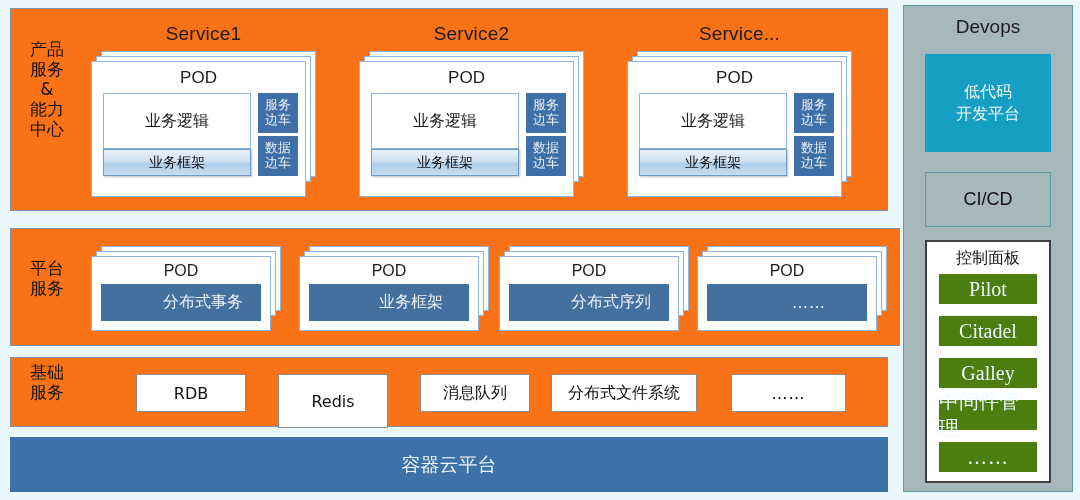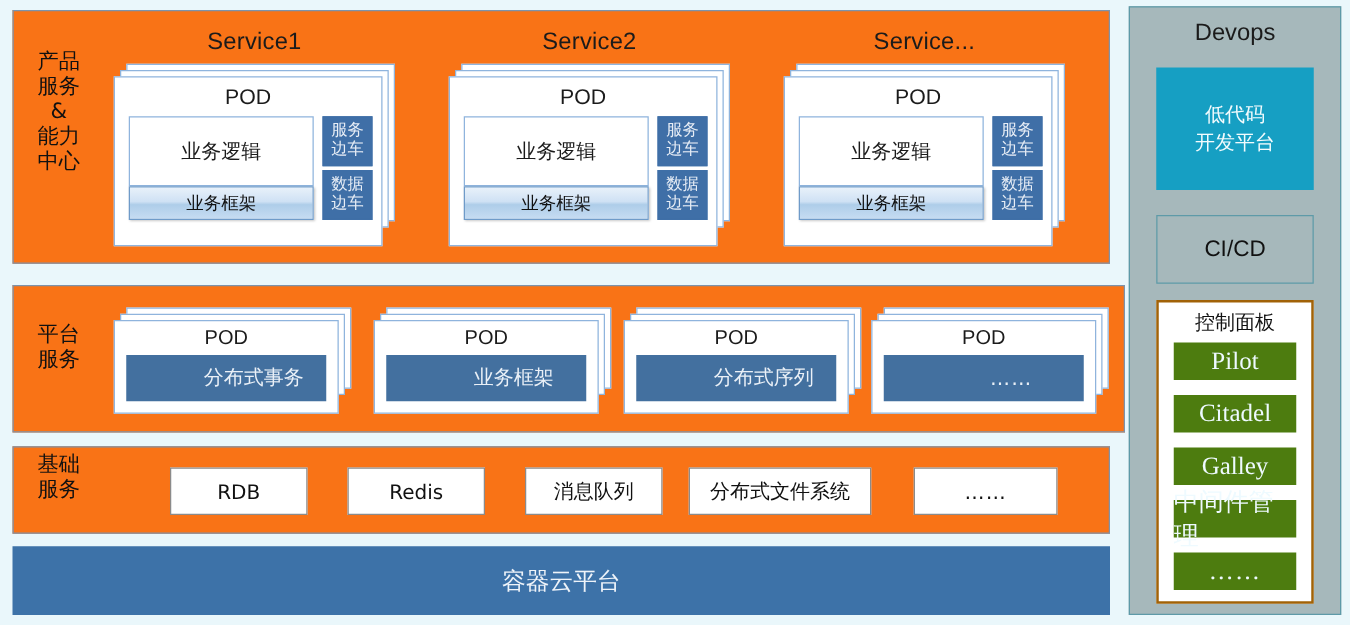--- a/index.html
+++ b/index.html
@@ -157,21 +157,21 @@
     font-family:"DejaVu Sans","Liberation Sans",sans-serif;
   }
   .cicd{
     position:absolute;left:21px;top:166px;width:126px;height:55px;
     background:#a6b8bb;border:1px solid #5e9aa8;box-sizing:border-box;
     display:flex;align-items:center;justify-content:center;
     color:#111;font-size:18px;font-family:"Liberation Sans",sans-serif;
   }
   .ctrl-panel{
     position:absolute;left:21px;top:234px;width:126px;height:243px;
-    background:#ffffff;border:2px solid #a16207;box-sizing:border-box;
+    background:#ffffff;border:2px solid #404040;box-sizing:border-box;
   }
   .ctrl-title{
     position:absolute;left:0;right:0;top:6px;text-align:center;
     font-size:16px;color:#111;
     font-family:"DejaVu Sans","Liberation Sans",sans-serif;
   }
   .ctrl-btn{
     position:absolute;left:12px;width:98px;height:30px;
     background:#4d7c0f;
     display:flex;align-items:center;justify-content:center;
@@ -301,21 +301,21 @@
     </div>
   </div>
 
   <div class="panel" style="left:10px;top:357px;width:878px;height:70px;">
     <div class="row-label" style="top:4px;">
       <div>基础</div>
       <div>服务</div>
     </div>
 
     <div class="infra-box" style="left:125px;top:16px;width:110px;height:38px;">RDB</div>
-    <div class="infra-box" style="left:267px;top:16px;width:110px;height:38px;">Redis</div>
+    <div class="infra-box" style="left:267px;top:16px;width:110px;height:54px;">Redis</div>
     <div class="infra-box" style="left:409px;top:16px;width:110px;height:38px;">消息队列</div>
     <div class="infra-box" style="left:540px;top:16px;width:146px;height:38px;">分布式文件系统</div>
     <div class="infra-box dots" style="left:720px;top:16px;width:115px;height:38px;">……</div>
   </div>
 
   <div class="cloud-bar">容器云平台</div>
 
   <div class="devops">
     <div class="devops-title">Devops</div>
 

